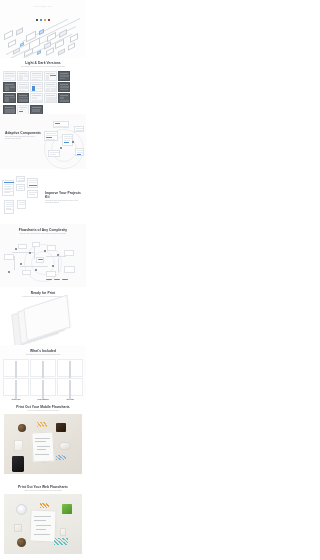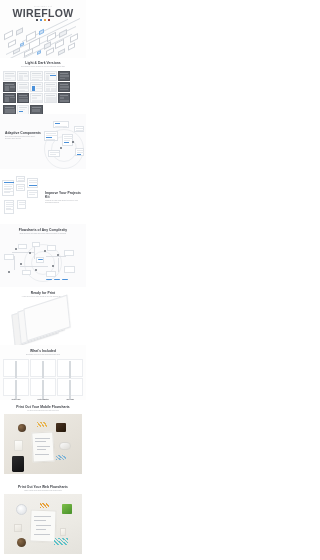--- a/index.html
+++ b/index.html
@@ -121,21 +121,20 @@
               box-shadow:.3px .4px .8px rgba(0,0,0,.05); }
   .scrib { position:absolute; background:#c7cacf; height:.3px; border-radius:.2px; }
 </style>
 </head>
 <body>
 
 <div class="page">
 
   <section class="hero">
     <div class="hero-kicker">Wireframe Kit</div>
-    <h1 class="hero-title">WIREFLOW</h1>
 
     <div class="swatches">
       <span class="sw" style="background:#4a4d54"></span>
       <span class="sw" style="background:#4a90d9"></span>
       <span class="sw" style="background:#e8a33d"></span>
       <span class="sw" style="background:#9b3b3b"></span>
     </div>
 
     <div class="hero-art">
       <span class="wline" style="left:6px;  top:12px; width:74px;"></span>

